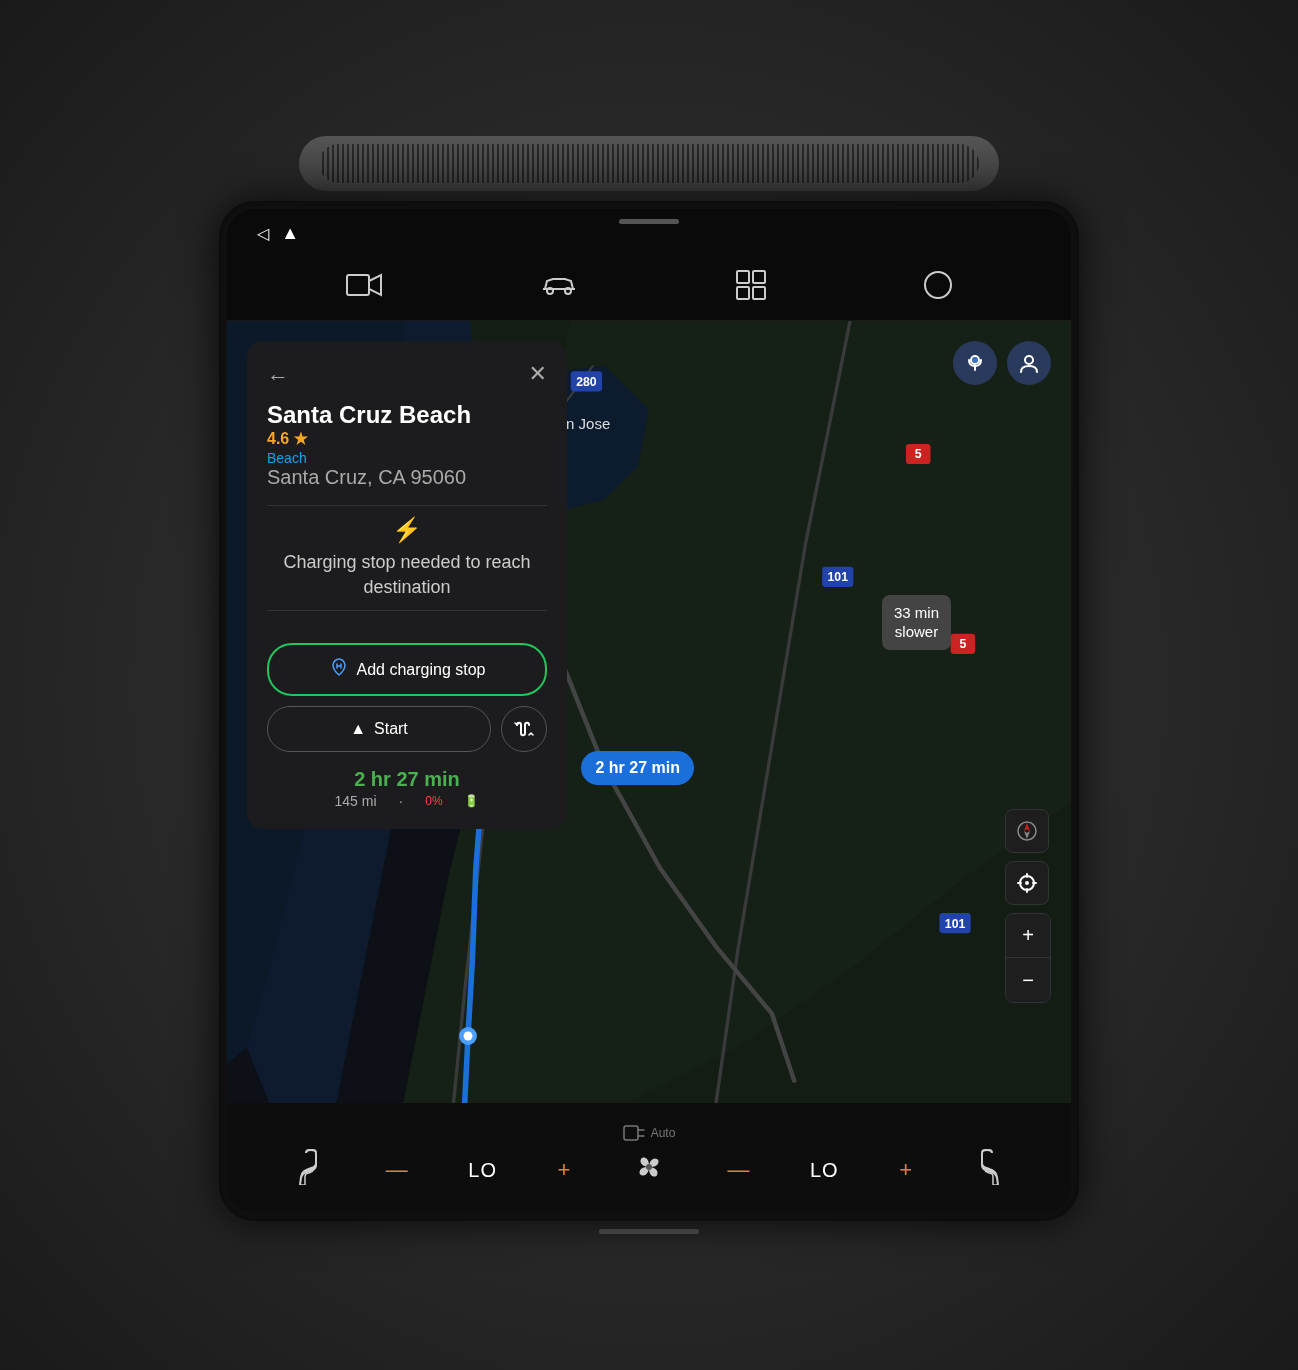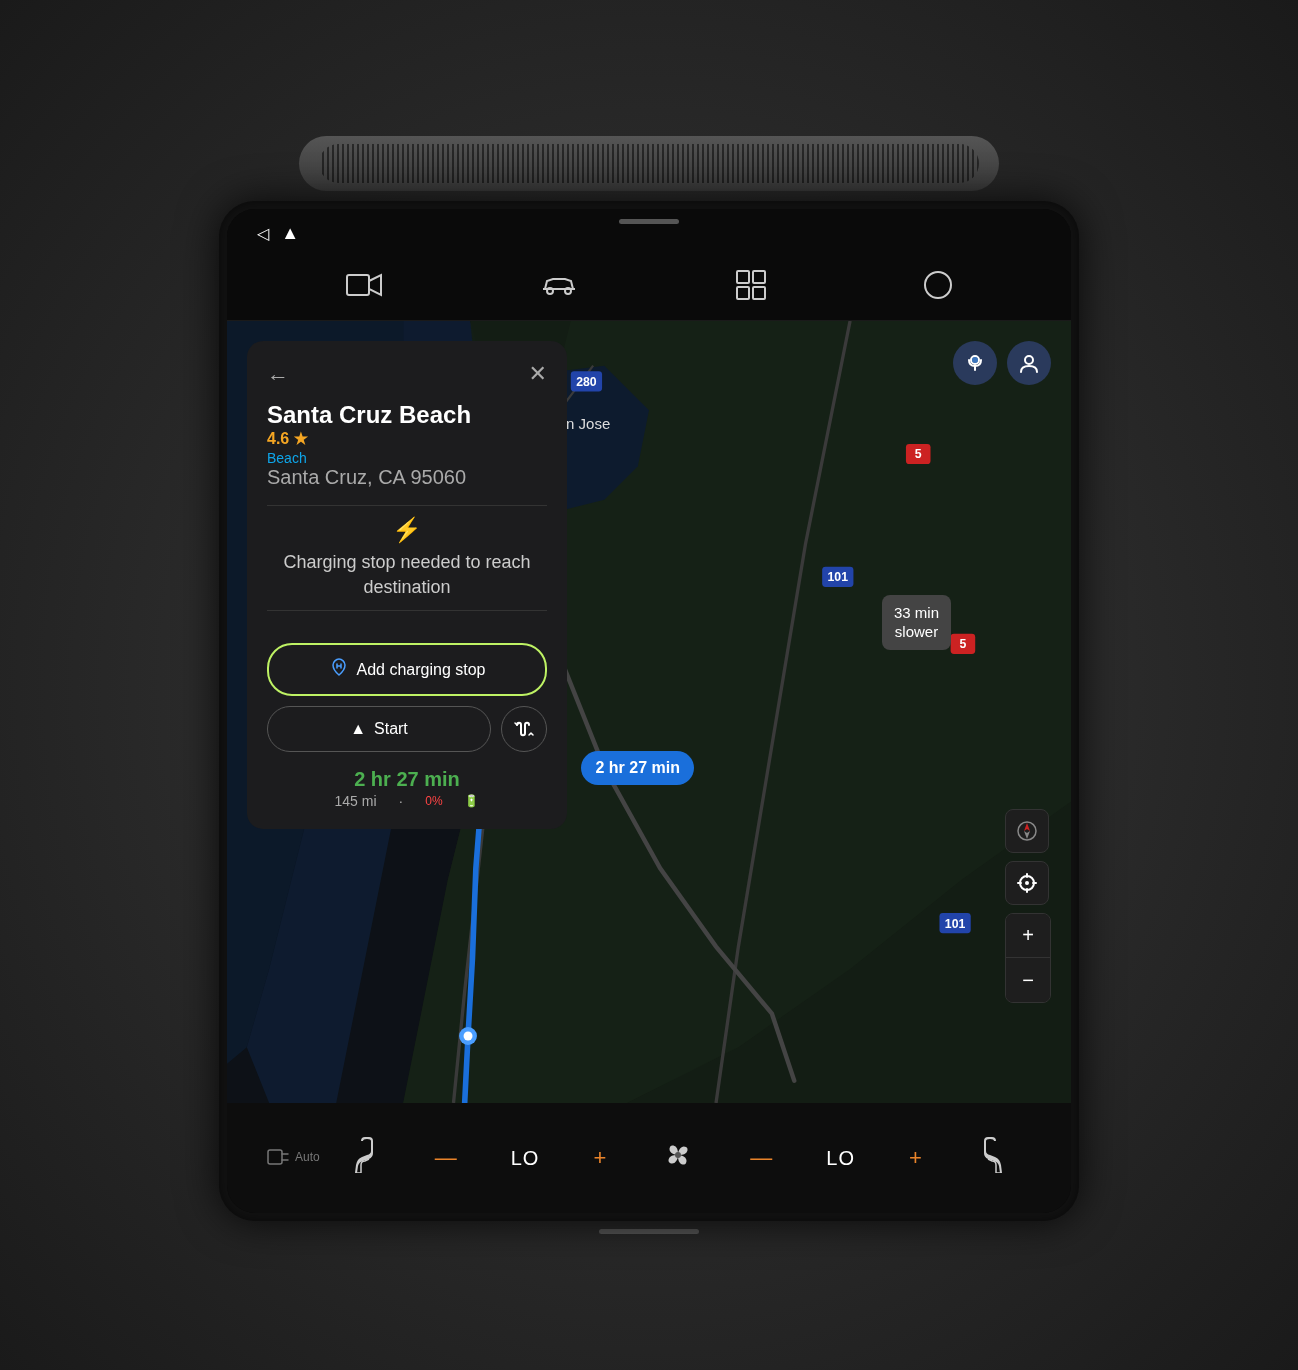--- a/index.html
+++ b/index.html
@@ -307,21 +307,21 @@
       margin-bottom: 6px;
     }
     .charging-text {
       font-size: 18px;
       color: #ccc;
       line-height: 1.4;
     }
     .btn-add-charging {
       width: 100%;
       background: transparent;
-      border: 2px solid #bef264;
+      border: 2px solid #22c55e;
       border-radius: 25px;
       color: white;
       font-size: 16px;
       padding: 12px;
       cursor: pointer;
       display: flex;
       align-items: center;
       justify-content: center;
       gap: 8px;
       margin-bottom: 10px;
@@ -382,21 +382,21 @@
     .battery-low {
       color: #ff4444;
       font-size: 12px;
     }
 
     
     .bottom-bar {
       height: 110px;
       background: #0d0d0d;
       display: flex;
-      flex-direction: row;
+      flex-direction: column;
       align-items: center;
       justify-content: center;
       gap: 6px;
       flex-shrink: 0;
       padding: 8px 40px;
     }
     .auto-label {
       font-size: 12px;
       color: #777;
       display: flex;

